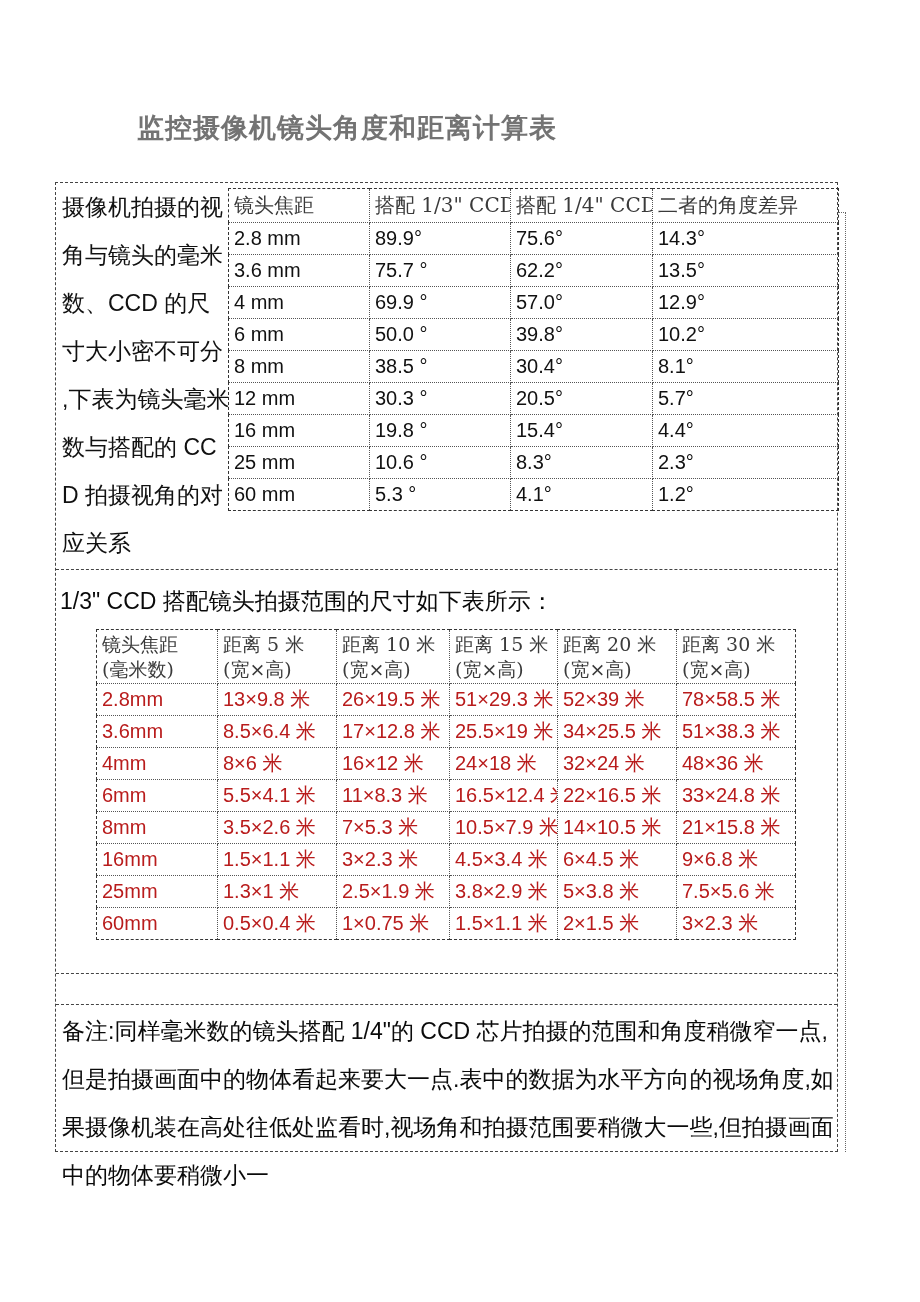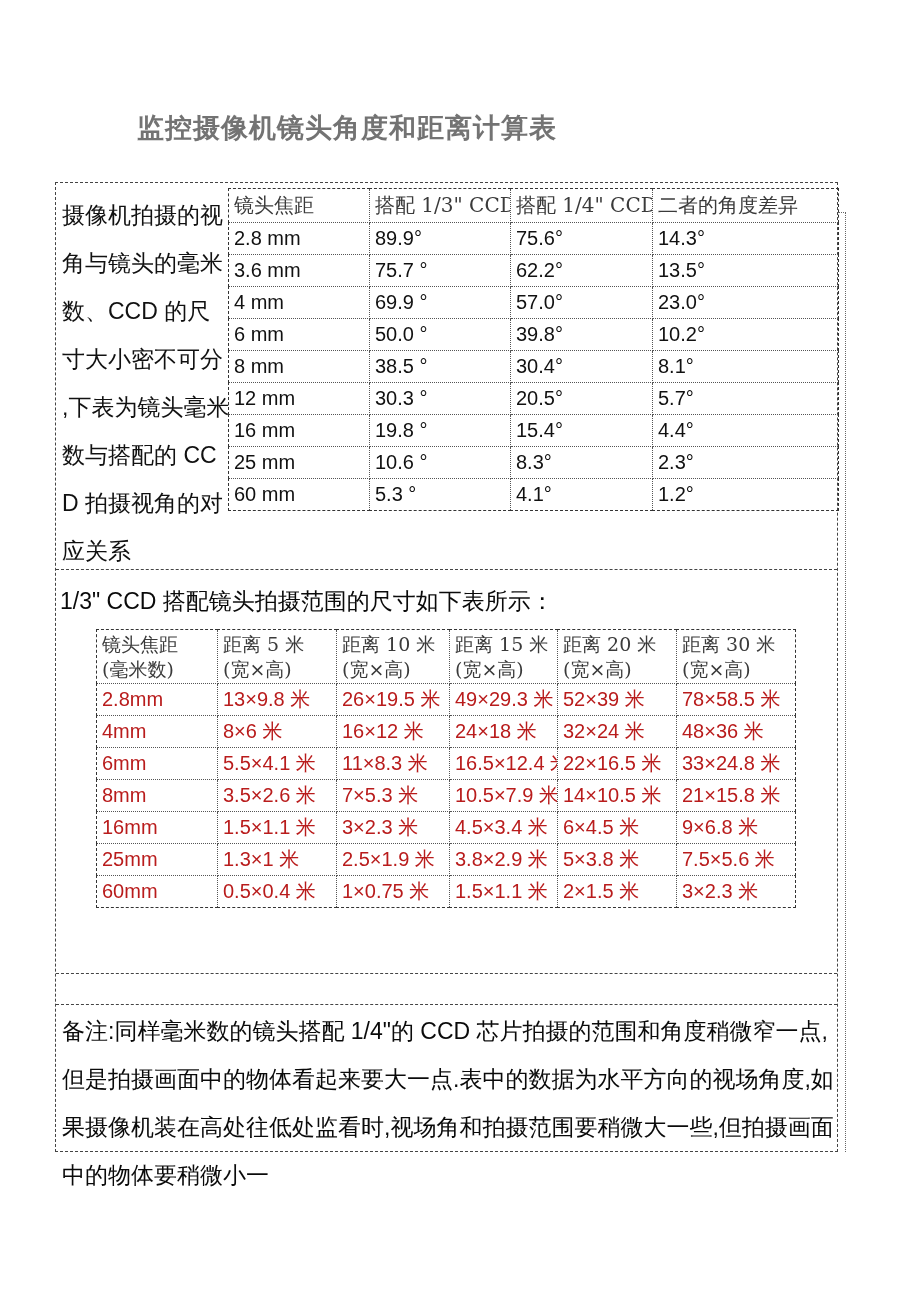--- a/index.html
+++ b/index.html
@@ -42,21 +42,21 @@
     position: absolute;
     left: 838px;
     top: 212px;
     width: 8px;
     height: 0;
     border-top: 1px dotted #666;
   }
   .intro {
     position: absolute;
     left: 6px;
-    top: 8px;
+    top: 0px;
     width: 170px;
     font-size: 23px;
     line-height: 48px;
     color: #111;
     word-break: break-all;
   }
   table { border-collapse: collapse; table-layout: fixed; }
   th, td {
     border: 1px dotted #555;
     padding: 0 5px;
@@ -143,21 +143,21 @@
           <tr>
             <td>3.6  mm</td>
             <td>75.7 °</td>
             <td>62.2°</td>
             <td>13.5°</td>
           </tr>
           <tr>
             <td>4  mm</td>
             <td>69.9 °</td>
             <td>57.0°</td>
-            <td>23.0°</td>
+            <td>12.9°</td>
           </tr>
           <tr>
             <td>6  mm</td>
             <td>50.0 °</td>
             <td>39.8°</td>
             <td>10.2°</td>
           </tr>
           <tr>
             <td>8  mm</td>
             <td>38.5 °</td>
@@ -230,23 +230,31 @@
             <div>距离 30 米</div>
             <div>(宽×高)</div>
           </th>
         </tr>
       </thead>
       <tbody id="t2-body">
           <tr>
             <td>2.8mm</td>
             <td>13×9.8 米</td>
             <td>26×19.5 米</td>
-            <td>49×29.3 米</td>
+            <td>51×29.3 米</td>
             <td>52×39 米</td>
             <td>78×58.5 米</td>
+          </tr>
+          <tr>
+            <td>3.6mm</td>
+            <td>8.5×6.4 米</td>
+            <td>17×12.8 米</td>
+            <td>25.5×19 米</td>
+            <td>34×25.5 米</td>
+            <td>51×38.3 米</td>
           </tr>
           <tr>
             <td>4mm</td>
             <td>8×6 米</td>
             <td>16×12 米</td>
             <td>24×18 米</td>
             <td>32×24 米</td>
             <td>48×36 米</td>
           </tr>
           <tr>

